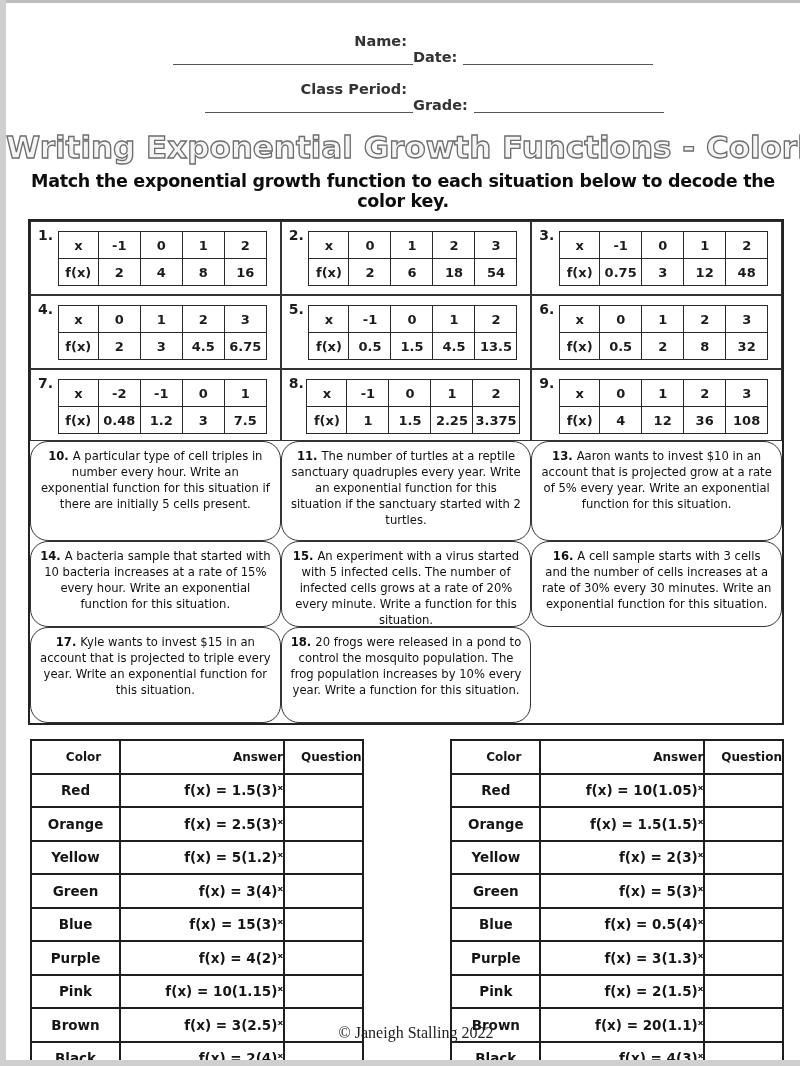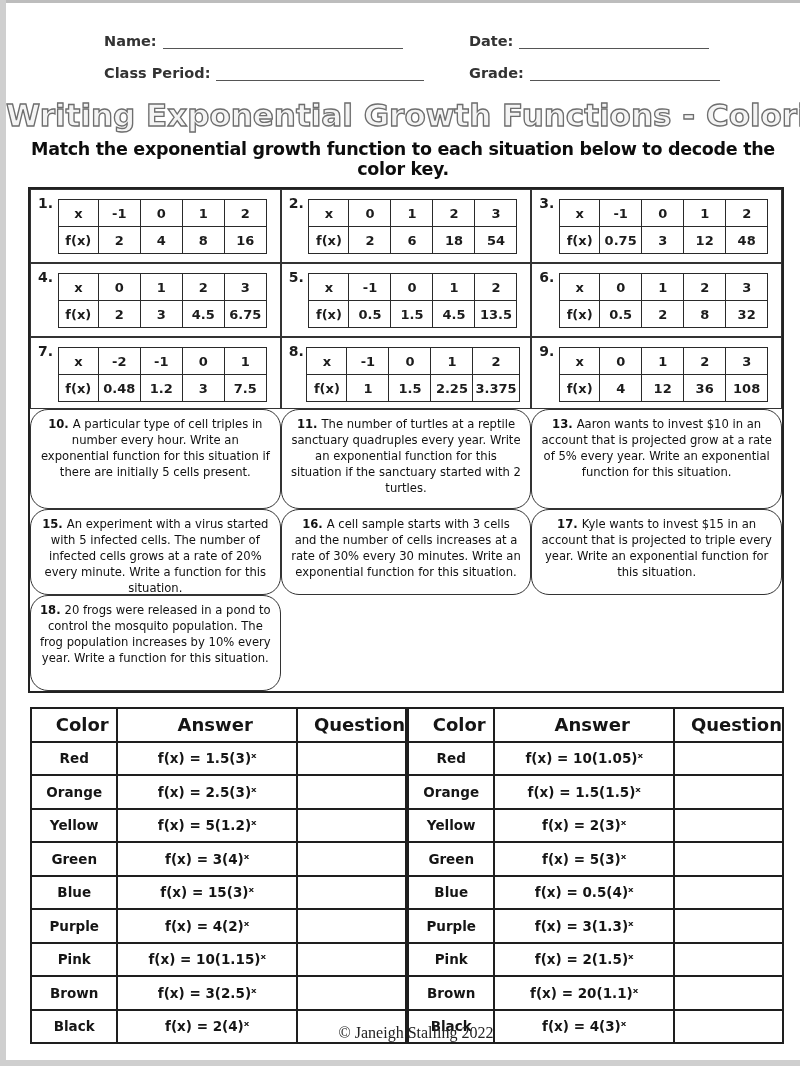--- a/index.html
+++ b/index.html
@@ -16,21 +16,21 @@
     margin-left:6px; margin-top:0;
     background:#ffffff;
     border-top:3px solid #bdbdbd;
     overflow:hidden;
   }
 
   
   .hdr { padding:30px 0 0 0; }
   .hdr-row { display:flex; margin-bottom:16px; }
   .hdr-field { display:flex; align-items:flex-end; font-size:14.5px; font-weight:bold; color:#333; }
-  .f-left { margin-left:98px; width:365px; }
+  .f-left { margin-left:42px; width:365px;flex-direction:column; }
   .hdr-field .lbl-txt { white-space:nowrap; margin-right:6px; }
   .blank-line { display:inline-block; border-bottom:1.5px solid #555; height:16px; }
   .w245 { width:240px; } .w200 { width:208px; } .w185 { width:190px; }
 
   
   .title {
     text-align:center;
     font-size:31px;
     font-weight:bold;
     letter-spacing:0px;
@@ -102,23 +102,23 @@
   table.key td, table.key th {
     border:2px solid #1e1e1e;
     height:33.5px;
     font-size:13.5px;
     text-align:center;
     vertical-align:middle;
     font-weight:bold;
     color:#151515;
   }
   table.key .c-color { width:89px; }
-  table.key .c-answer { width:194px; }
+  table.key .c-answer { width:164px;text-align:right; }
   table.key .c-question { width:78px; }
-  table.key th { font-size:18px;padding-left:16px; }
+  table.key th { font-size:12px;padding-left:16px; }
 
   
   .footer {
     position:absolute;
     left:0; right:0;
     bottom:18px;
     text-align:center;
     font-family:"Liberation Serif", serif;
     font-size:16px;
     color:#222;
@@ -362,20 +362,21 @@
                 <td>108</td>
               </tr>
       </tbody>
           </table>
         </div>
     </div>
 
     <div class="cell wcell"><span class="wnum">10.</span><span>A particular type of cell triples in number every hour.  Write an exponential function for this situation if there are initially 5 cells present.</span></div>
     <div class="cell wcell"><span class="wnum">11.</span><span>The number of turtles at a reptile sanctuary quadruples every year.  Write an exponential function for this situation if the sanctuary started with 2 turtles.</span></div>
     <div class="cell wcell"><span class="wnum">13.</span><span>Aaron wants to invest $10 in an account that is projected grow at a rate of 5% every year.  Write an exponential function for this situation.</span></div>
+    <div class="cell wcell"><span class="wnum">14.</span><span>A bacteria sample that started with 10 bacteria increases at a rate of 15% every hour.  Write an exponential function for this situation.</span></div>
     <div class="cell wcell"><span class="wnum">15.</span><span>An experiment with a virus started with 5 infected cells.  The number of infected cells grows at a rate of 20% every minute.  Write a function for this situation.</span></div>
     <div class="cell wcell"><span class="wnum">16.</span><span>A cell sample starts with 3 cells and the number of cells increases at a rate of 30% every 30 minutes.  Write an exponential function for this situation.</span></div>
     <div class="cell wcell"><span class="wnum">17.</span><span>Kyle wants to invest $15 in an account that is projected to triple every year.  Write an exponential function for this situation.</span></div>
     <div class="cell wcell"><span class="wnum">18.</span><span>20 frogs were released in a pond to control the mosquito population.  The frog population increases by 10% every year.  Write a function for this situation.</span></div>
   </div>
 
   <div class="keys">
 
     <table class="key">
       <tbody>

